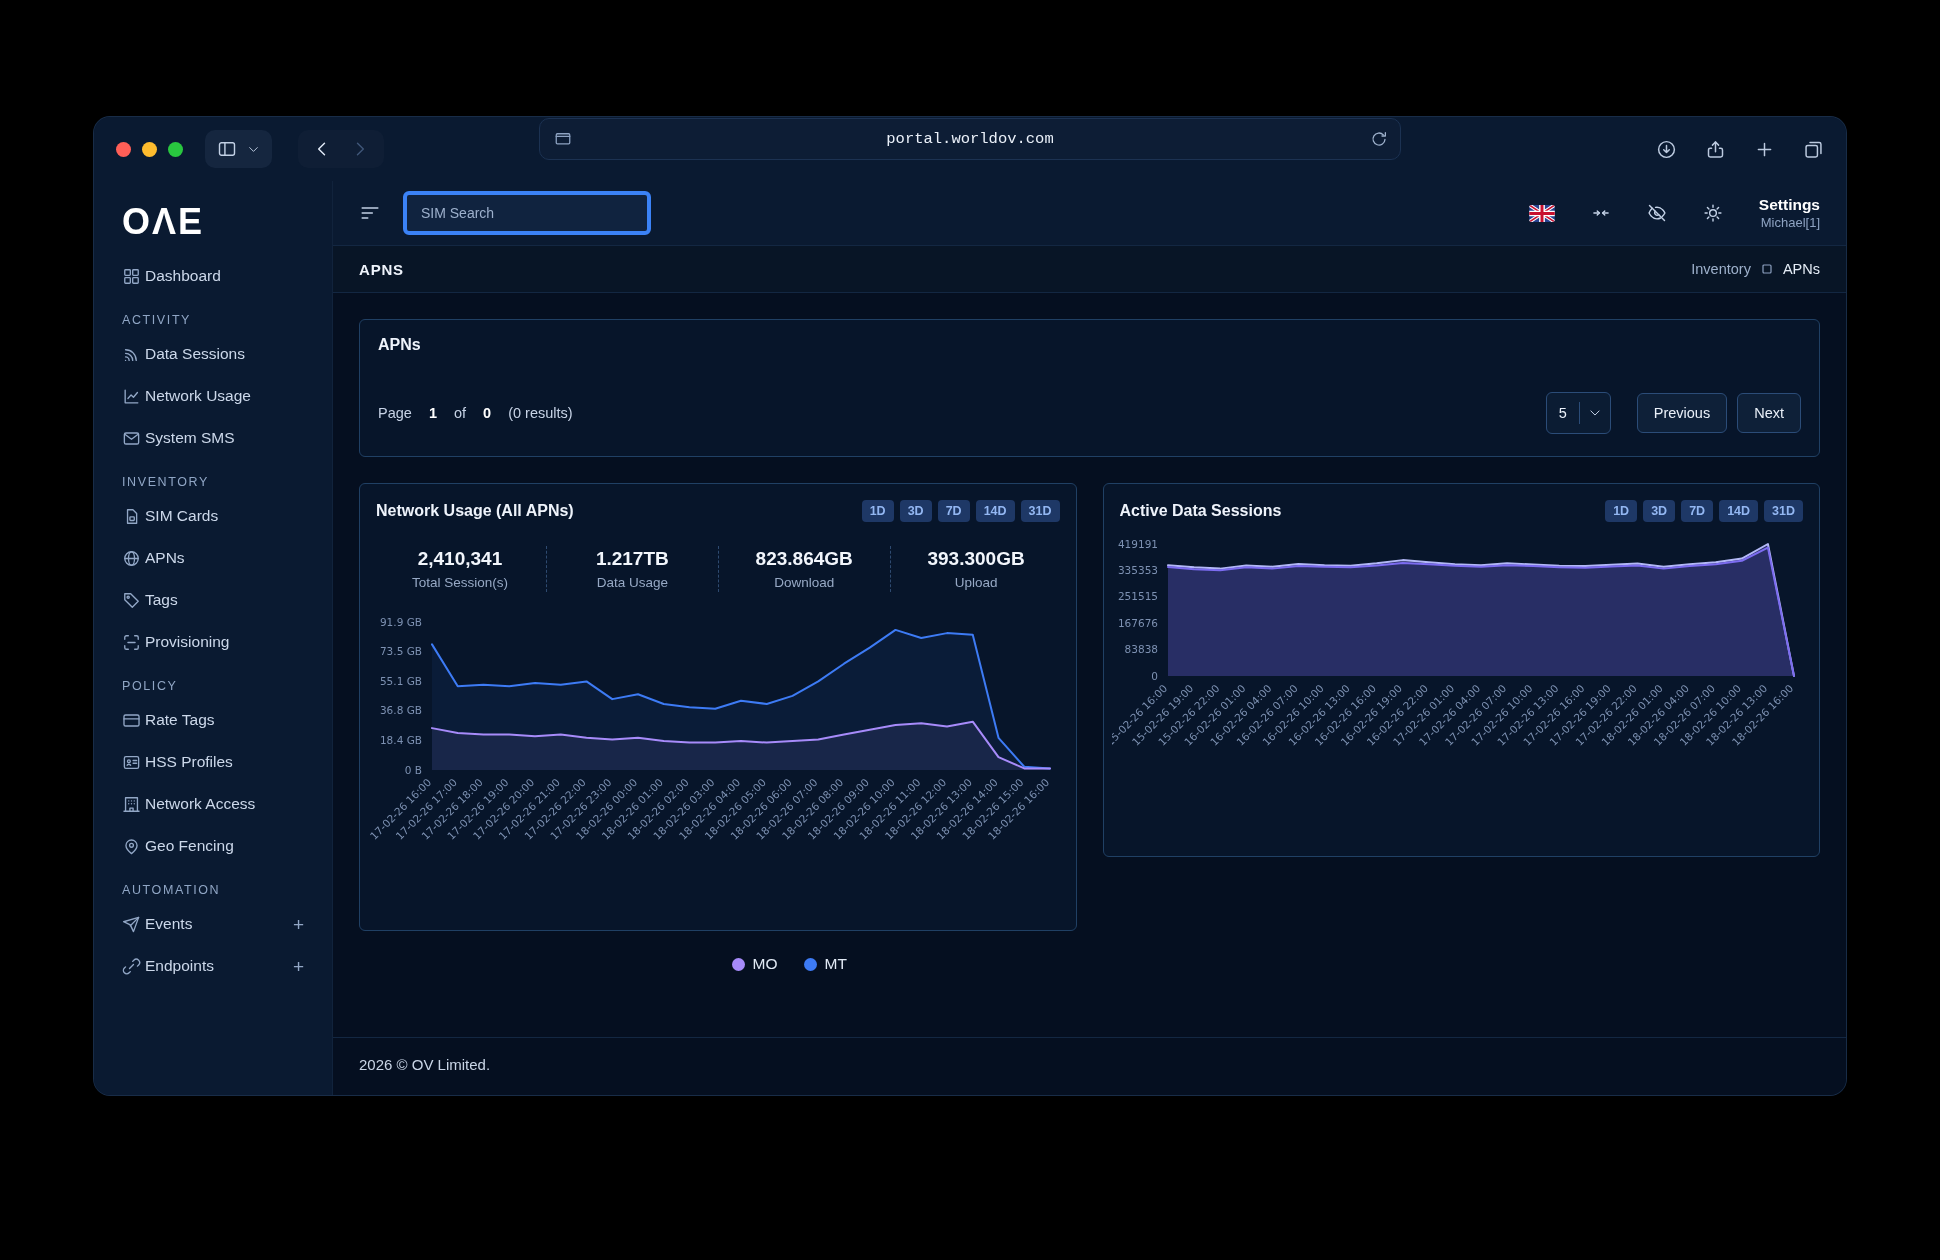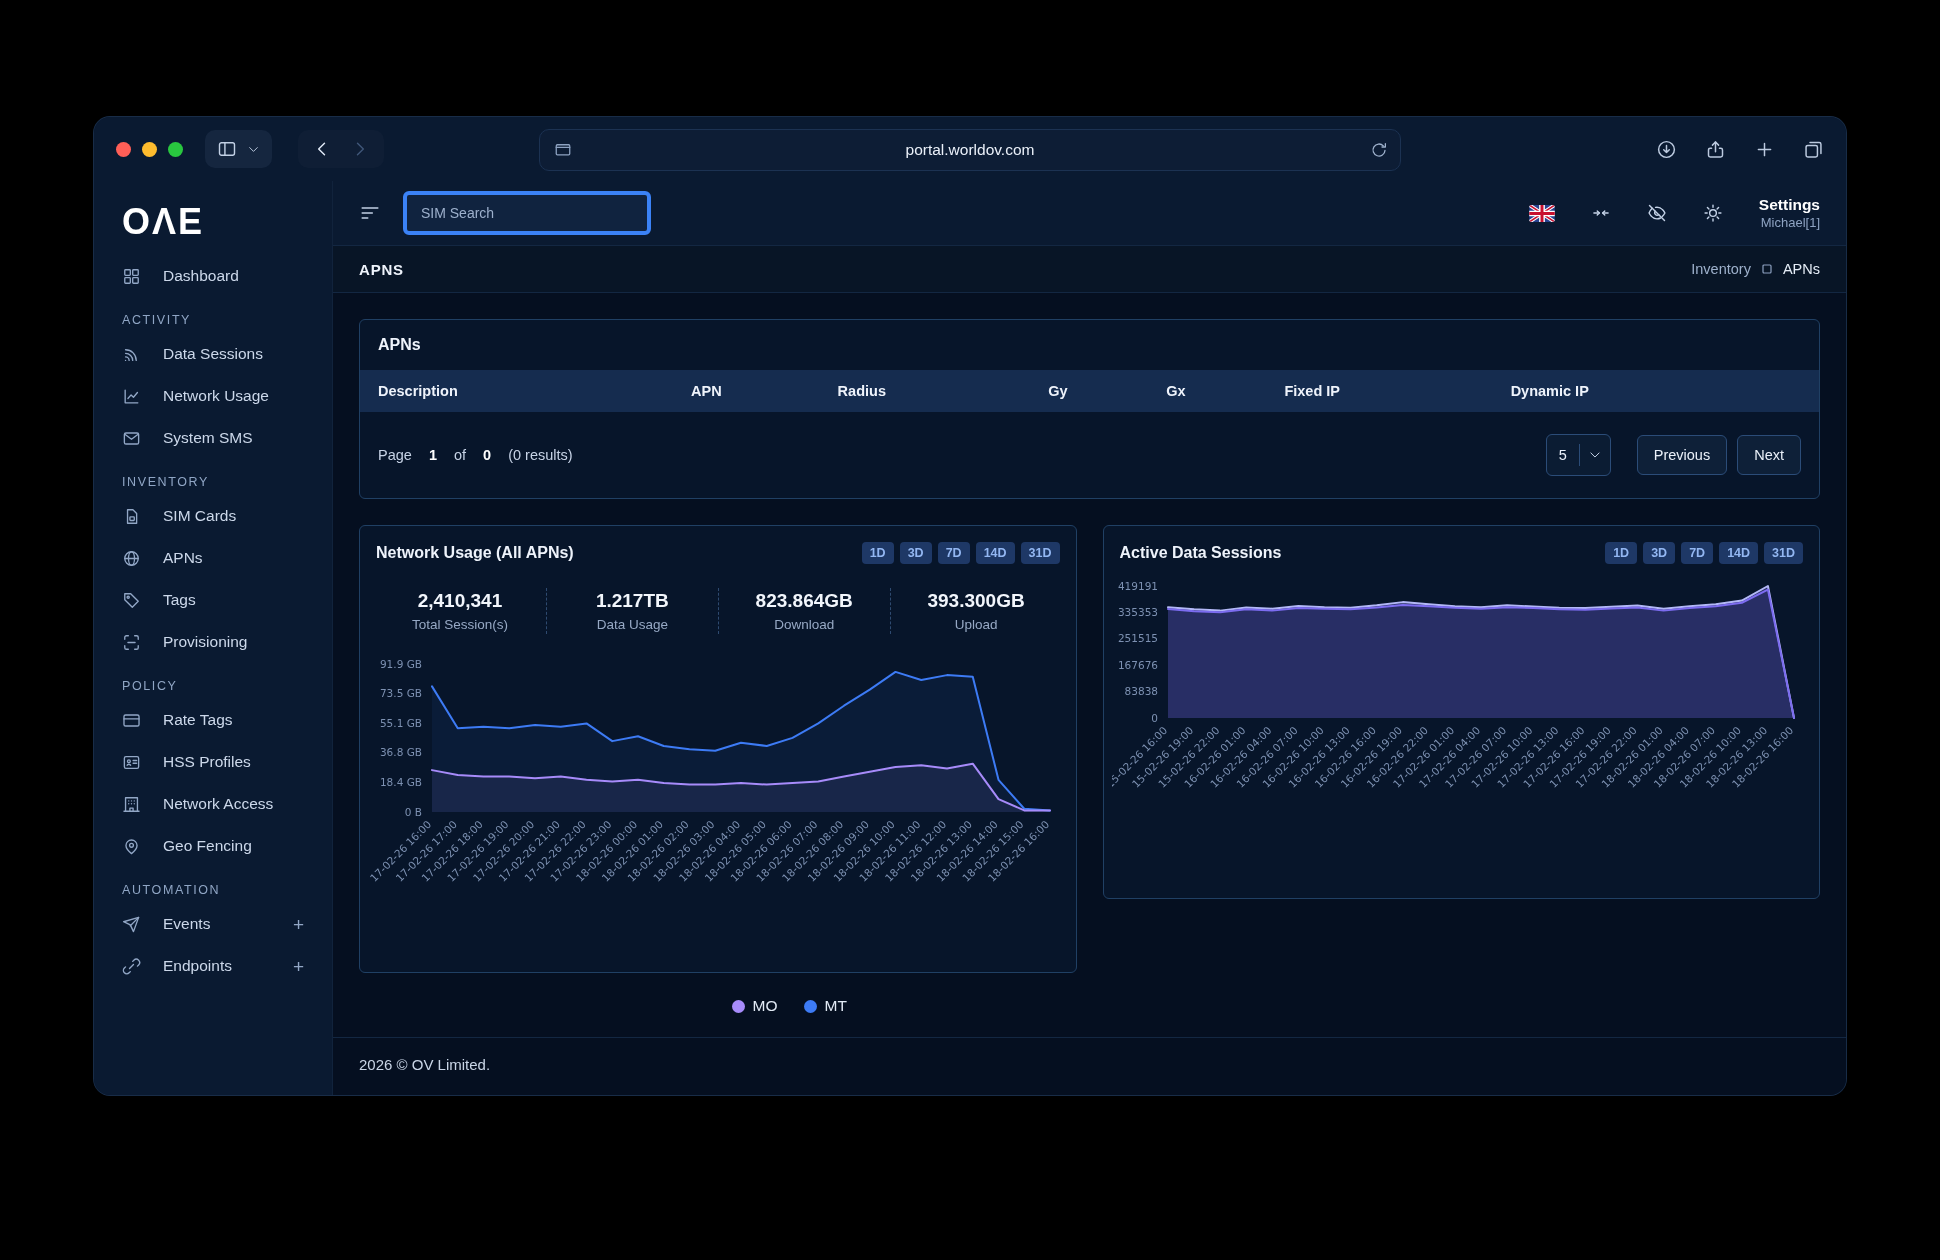--- a/index.html
+++ b/index.html
@@ -13,32 +13,32 @@
 
   
   .chrome{height:64px;flex:none;display:flex;align-items:center;padding:0 22px;position:relative;background:#0a1a31;}
   .traffic{display:flex;gap:11px;align-items:center}
   .tl{width:15px;height:15px;border-radius:50%}
   .tl.r{background:#ff5f57}.tl.y{background:#febc2e}.tl.g{background:#29c73f}
   .pill{display:flex;align-items:center;background:#15263f;border-radius:10px;height:38px;padding:0 12px;color:#c3d1e6;gap:10px}
   .toggle-pill{margin-left:22px}
   .nav-pill{margin-left:26px;background:#0f1e35;gap:18px;padding:0 14px}
   .nav-back{color:#e2ebf8}.nav-fwd{color:#3f5678}
-  .url-bar{position:absolute;left:50%;top:12px;transform:translateX(-50%);width:860px;height:40px;background:#0d1d35;border:1px solid #1c3252;border-radius:10px;
-           display:flex;align-items:center;justify-content:center;color:#eaf0f9;font-size:15.5px;}
+  .url-bar{position:absolute;left:50%;top:1px;transform:translateX(-50%);width:860px;height:40px;background:#0d1d35;border:1px solid #1c3252;border-radius:10px;
+           display:flex;align-items:center;justify-content:center;color:#eaf0f9;font-size:15.5px;font-family:Liberation Mono, monospace;}
   .url-bar .lft{position:absolute;left:14px;color:#8ea3c2}
   .url-bar .rgt{position:absolute;right:12px;color:#9fb2cd}
   .chrome-right{margin-left:auto;display:flex;align-items:center;gap:28px;color:#bccadf}
   .chrome-right .ic{width:21px;height:21px;cursor:pointer}
 
   
   .app{flex:1;display:flex;min-height:0}
   .sidebar{width:238px;flex:none;background:#0a1a31;border-right:1px solid #11233c;padding-top:4px;overflow:hidden}
   .logo{padding:16px 28px 12px;font-size:36px;font-weight:800;color:#ffffff;letter-spacing:2px}
-  .nav-item{height:42px;display:flex;align-items:center;gap:22px;padding:0 28px;font-size:15.5px;color:#ccd8ea;cursor:pointer}
+  .nav-item{height:42px;display:flex;align-items:center;gap:4px;padding:0 28px;font-size:15.5px;color:#ccd8ea;cursor:pointer}
   .nav-item .ic{width:19px;height:19px;color:#92a7c6}
   .sec-title{padding:16px 28px 6px;font-size:12.5px;font-weight:400;letter-spacing:1.6px;color:#90a6c5}
   .plus{margin-left:auto;font-size:19px;color:#92a7c6;cursor:pointer;line-height:1}
 
   .main{flex:1;display:flex;flex-direction:column;min-width:0;background:#050f20}
   .topbar{height:64px;flex:none;display:flex;align-items:center;gap:22px;padding:0 26px;background:#0a1a31}
   .menu-ic{color:#c2d0e4;cursor:pointer}
   .sim-search{width:212px;height:36px;background:#10233f;border:4px solid #3b82f6;border-radius:6px;color:#9db0cc;font-size:14px;padding:0 14px;outline:none;font-family:"Liberation Sans",sans-serif}
   .sim-search::placeholder{color:#9db0cc}
   .topbar-right{margin-left:auto;display:flex;align-items:center;gap:36px;color:#c3d1e6}
@@ -394,29 +394,20 @@
               </svg>
           </span>
           <span class="crumb2">APNs</span>
         </div>
       </div>
 
       <div class="content">
 
         <section class="card apns-card">
           <div class="card-head">APNs</div>
-          <div class="thead">
-            <span>Description</span>
-            <span>APN</span>
-            <span>Radius</span>
-            <span>Gy</span>
-            <span>Gx</span>
-            <span>Fixed IP</span>
-            <span>Dynamic IP</span>
-          </div>
           <div class="pag-row">
             <div class="page-info">
               <span>Page</span>
               <b>1</b>
               <span>of</span>
               <b>0</b>
               <span>(0 results)</span>
             </div>
             <div class="pag-controls">
               <div class="per-page">

